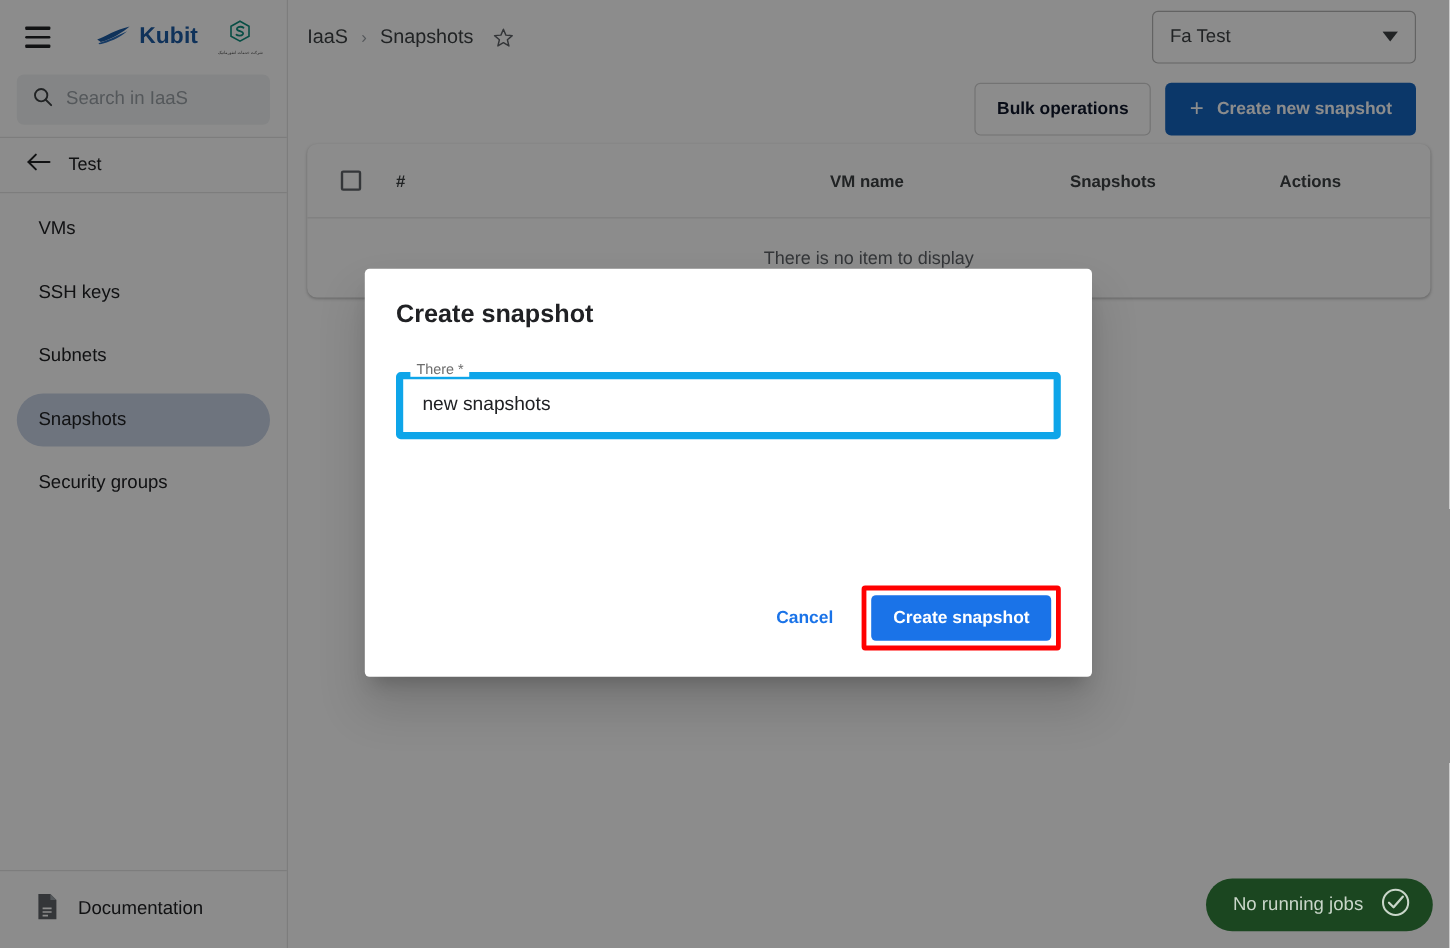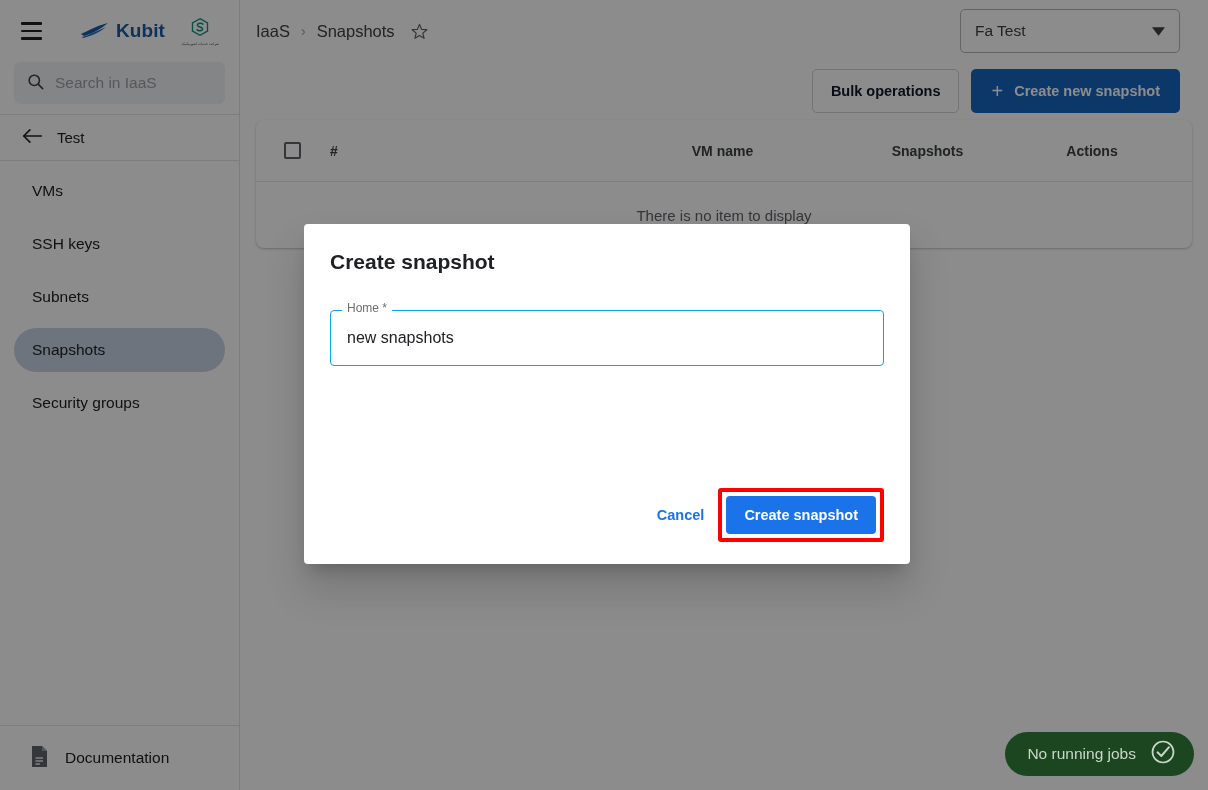--- a/index.html
+++ b/index.html
@@ -143,42 +143,42 @@
     display: flex; flex-direction: column;
   }
   .dlg-title {
     font-size: 21px; font-weight: 700; color: #202124;
     padding: 26px 26px 0 26px;
   }
   .dlg-body { padding: 36px 26px 0 26px; flex: 1; }
 
   .field { position: relative; margin-bottom: 26px; }
   .field .fbox {
-    height: 56px; border: 1px solid #0ea5e9; border-radius: 4px;
+    height: 56px; border: 6px solid #0ea5e9; border-radius: 4px;
     display: flex; align-items: center; padding: 0 16px;
     background: #fff;
   }
   .field.focused .fbox { border: 2px solid #1a73e8; }
   .flabel {
     position: absolute; top: -8px; left: 12px; padding: 0 5px;
     background: #fff; font-size: 12px; color: #6d6d6d; line-height: 1;
   }
   .field.focused .flabel { color: #1a73e8; }
   .fvalue {
     font-size: 16px; color: #202124; border: none; outline: none;
     background: transparent; width: 100%;
     font-family: "Liberation Sans", sans-serif;
   }
   .f-icons { display: flex; align-items: center; gap: 14px; margin-left: auto; }
   .ic-clear { cursor: pointer; line-height: 0; }
   .ic-arrow { cursor: pointer; line-height: 0; }
 
   .dlg-foot {
     display: flex; align-items: center; justify-content: flex-end;
-    gap: 0; padding: 0 26px 22px 26px;
+    gap: 10px; padding: 0 26px 22px 26px;
   }
   .btn-text {
     border: none; background: transparent; color: #1a73e8;
     font-size: 14.5px; font-weight: 600; padding: 10px 14px; cursor: pointer;
     font-family: "Liberation Sans", sans-serif;
   }
   .highlight-box {
     border: 4px solid #ff0000; border-radius: 3px; padding: 4px; background: #fff;
   }
   .btn-create {
@@ -336,21 +336,21 @@
   </div>
 
   <div class="overlay"></div>
 
   <div class="dialog">
     <div class="dlg-title">Create snapshot</div>
 
     <div class="dlg-body">
 
       <div class="field">
-        <span class="flabel">Home *</span>
+        <span class="flabel">There *</span>
         <div class="fbox">
           <input class="fvalue" type="text" value="new snapshots" style="">
         </div>
       </div>
 
     </div>
 
     <div class="dlg-foot">
       <button class="btn-text">Cancel</button>
       <div class="highlight-box">

